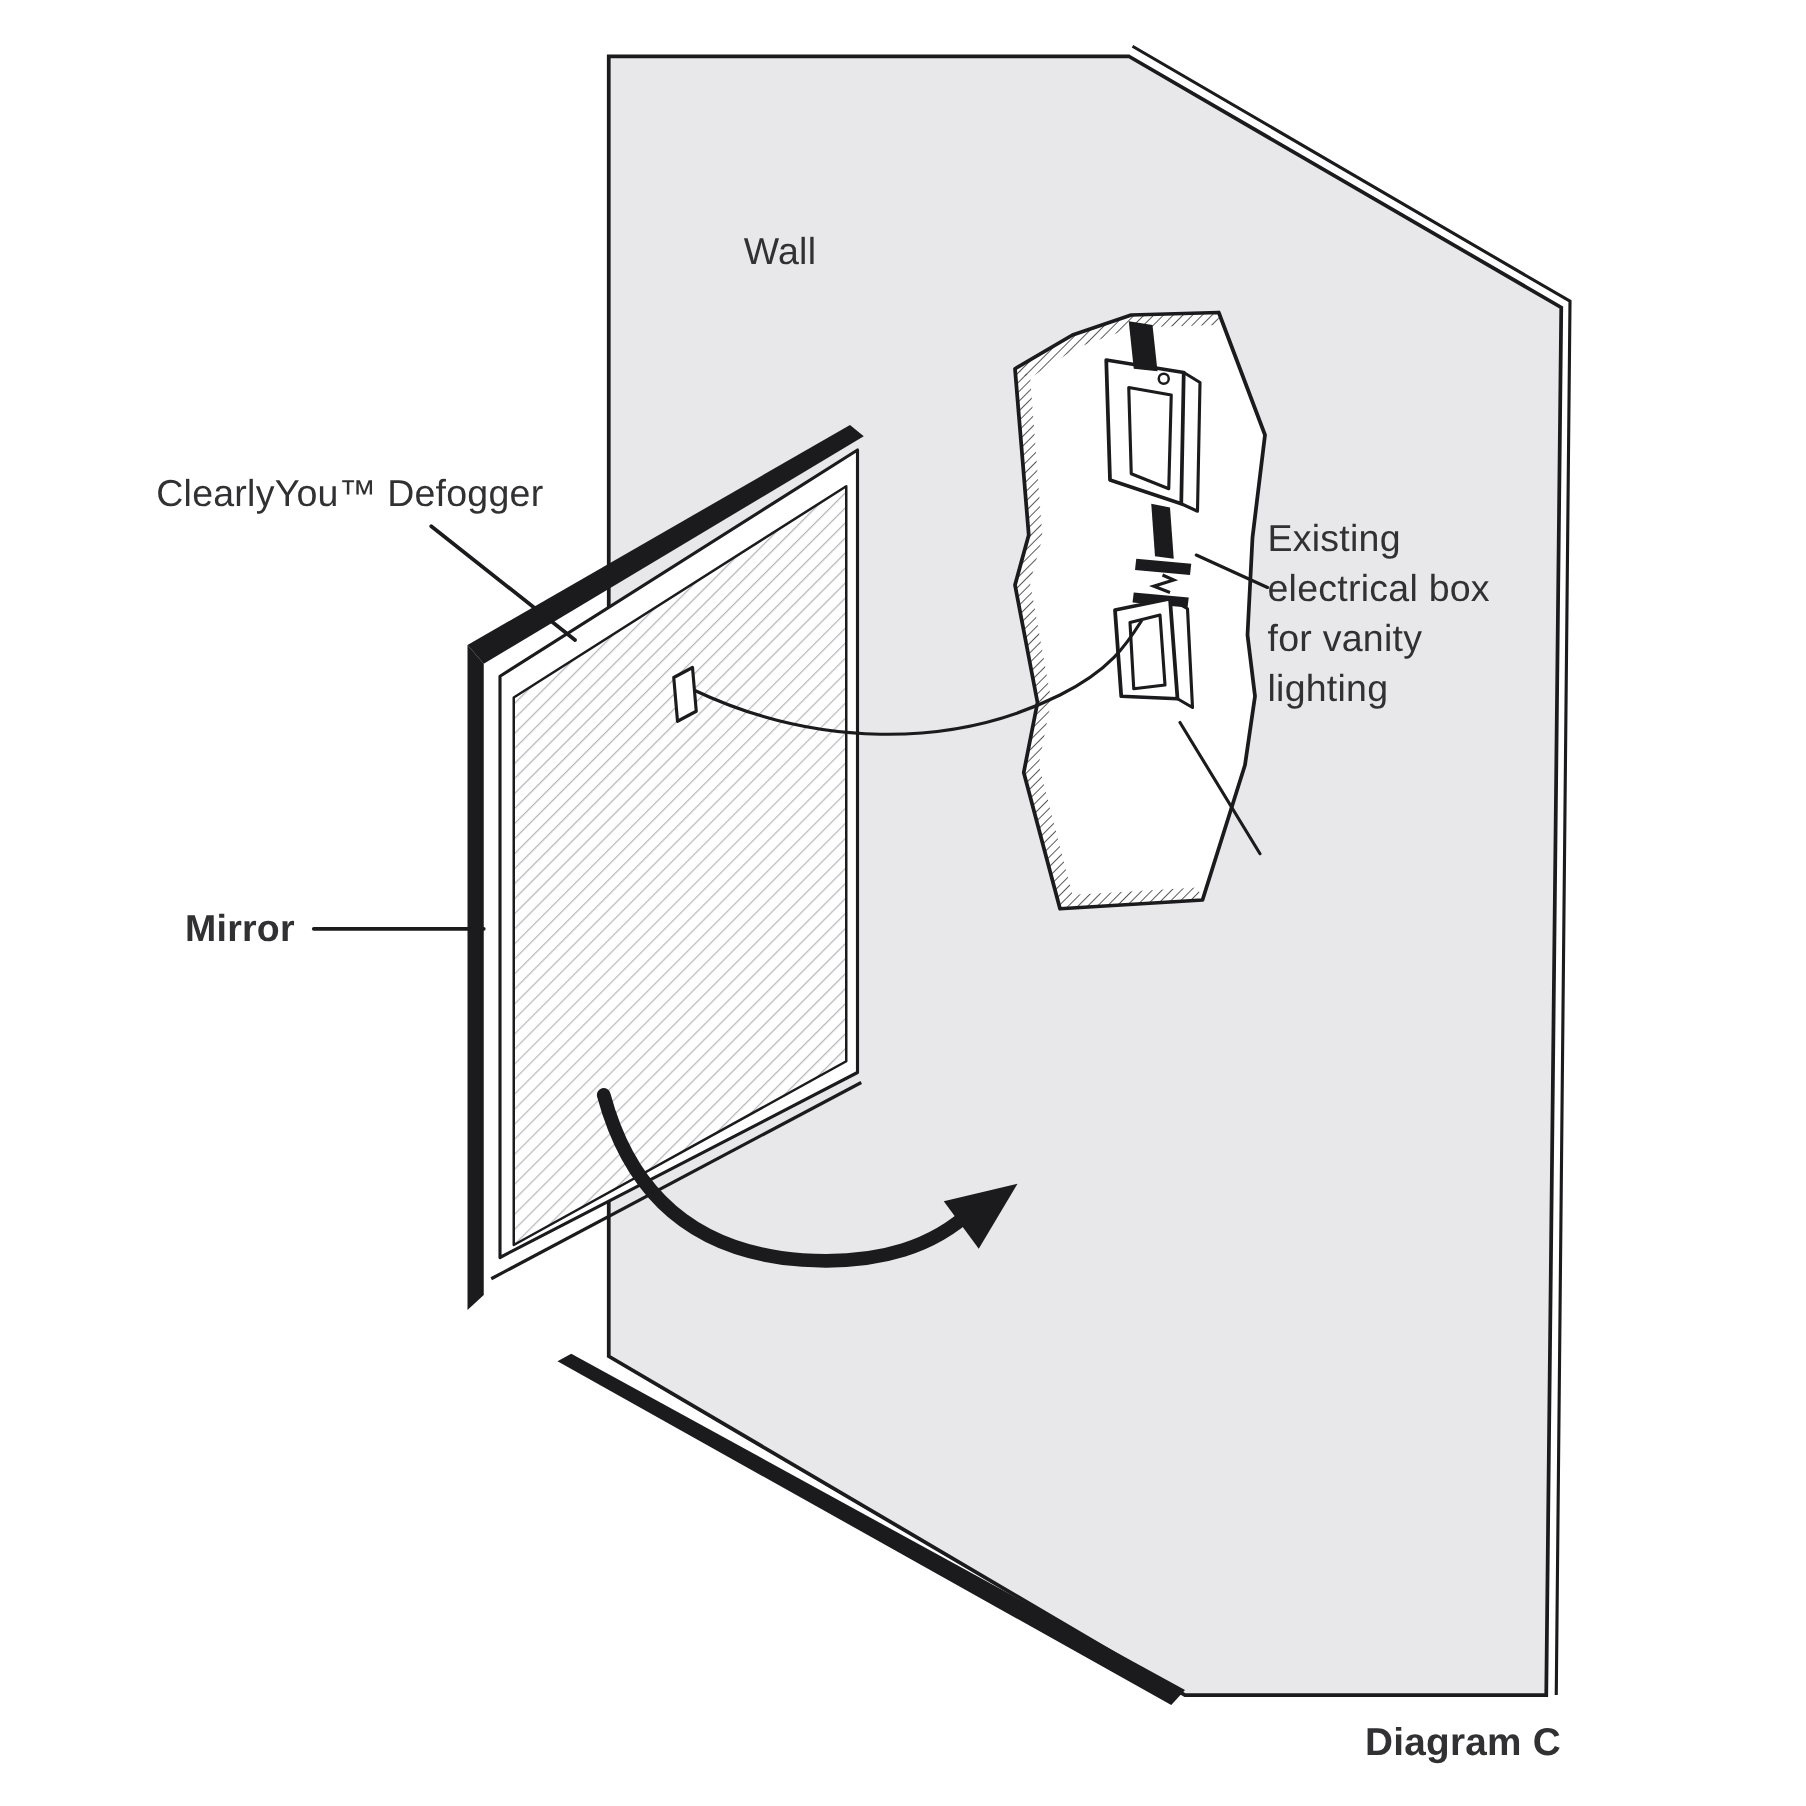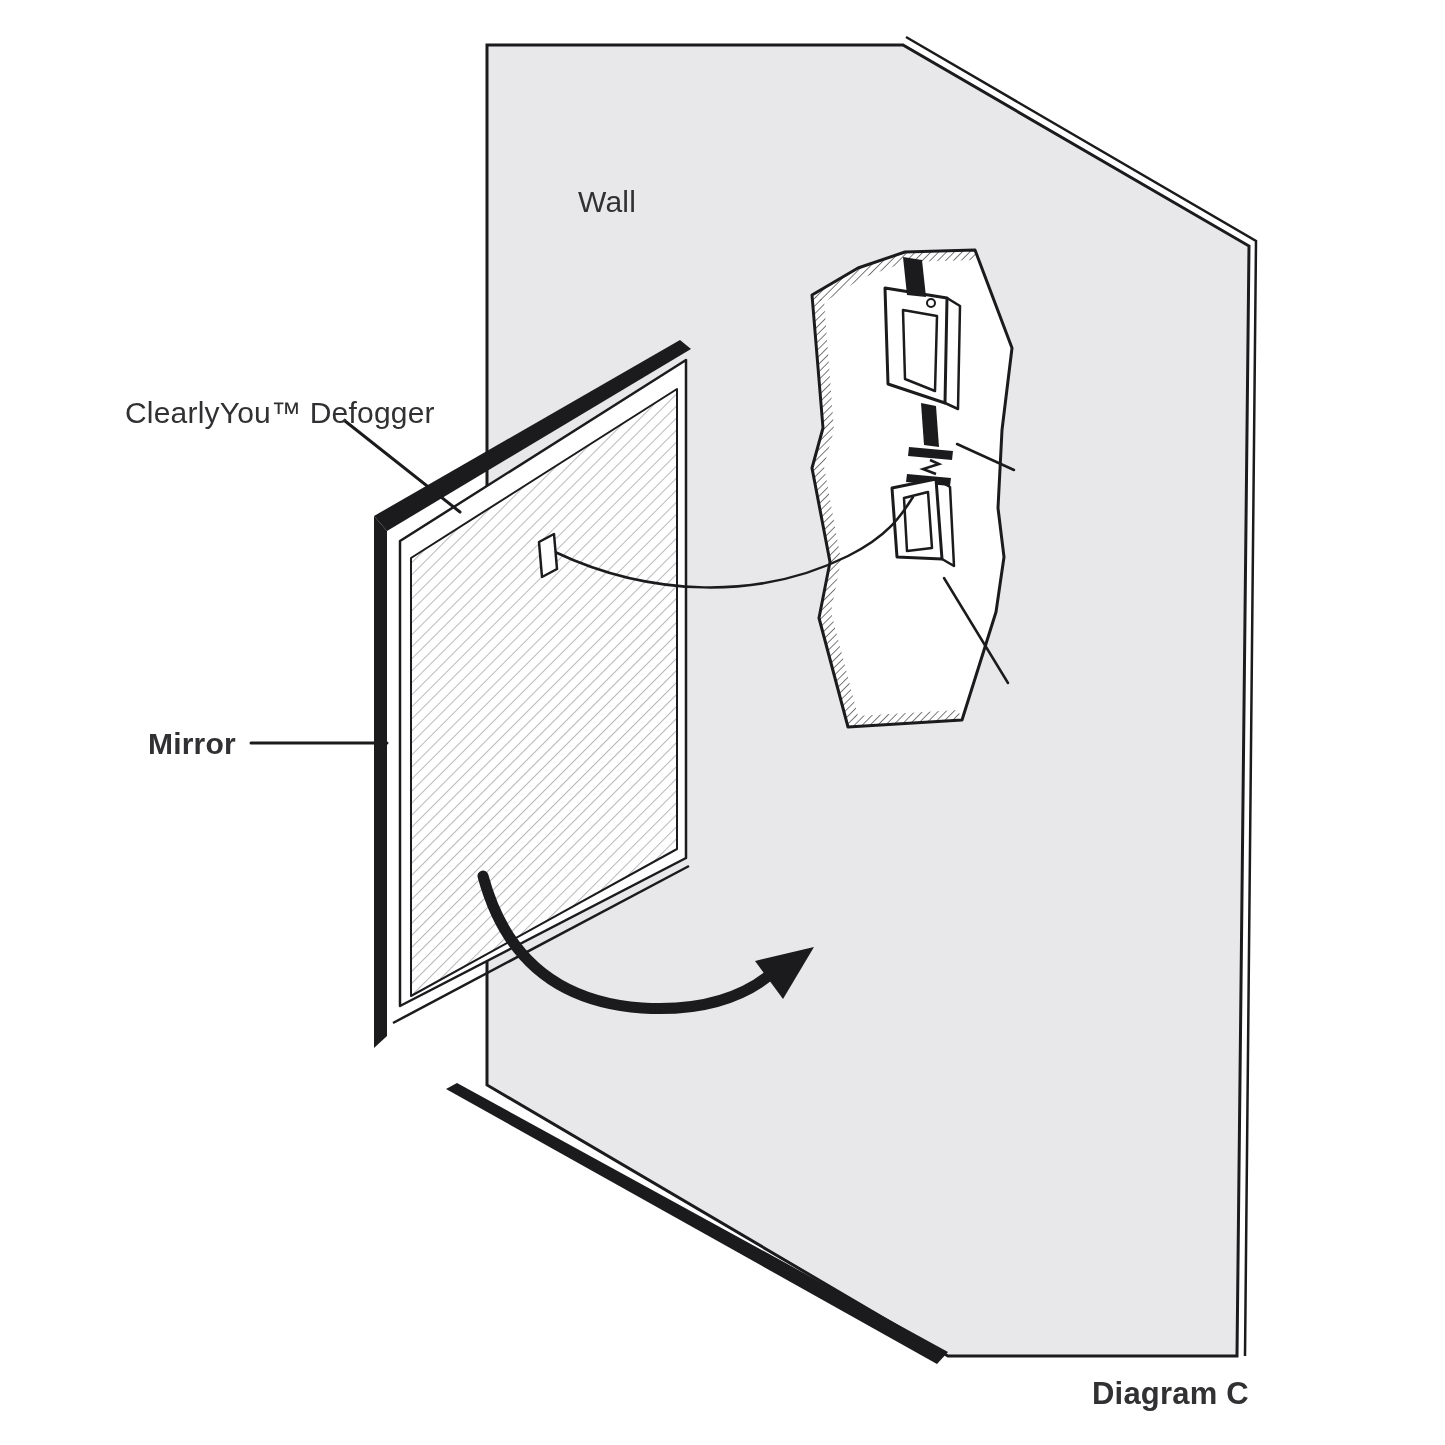--- a/index.html
+++ b/index.html
@@ -89,22 +89,26 @@
 
     <line class="ln" stroke-width="3" stroke-linecap="round" x1="345" y1="421" x2="460" y2="512"></line>
     <line class="ln" stroke-width="3" stroke-linecap="round" x1="251" y1="743" x2="387" y2="743"></line>
 
     <g>
       <path class="ln" stroke-width="11" stroke-linecap="round" d="M483,876 C505,958 558,1002 642,1008 C706,1012 748,996 778,968"></path>
       <polygon class="inkfill" points="814,947 755,961 783,999"></polygon>
     </g>
   </svg>
 
-  <div class="label" style="left:578px;top:182px;text-align:center;">Wall</div>
+  <div class="label" style="left:595px;top:182px;text-align:center;">Wall</div>
 
-  <div class="label" style="left:125px;top:393px;">ClearlyYou™ Defogger</div>
+  <div class="label" style="left:125px;top:376px;">ClearlyYou™ Defogger</div>
 
   <div class="label" style="left:148px;top:724px;font-weight:bold;">Mirror</div>
 
+  <div class="label" style="left:1014px;top:412px;">Existing
+electrical box
+for vanity
+lighting</div>
 
 
   <div class="label caption" style="left:1080px;top:1374px;margin-left:12px;">Diagram C</div>
 </div>
 
 </body></html>

